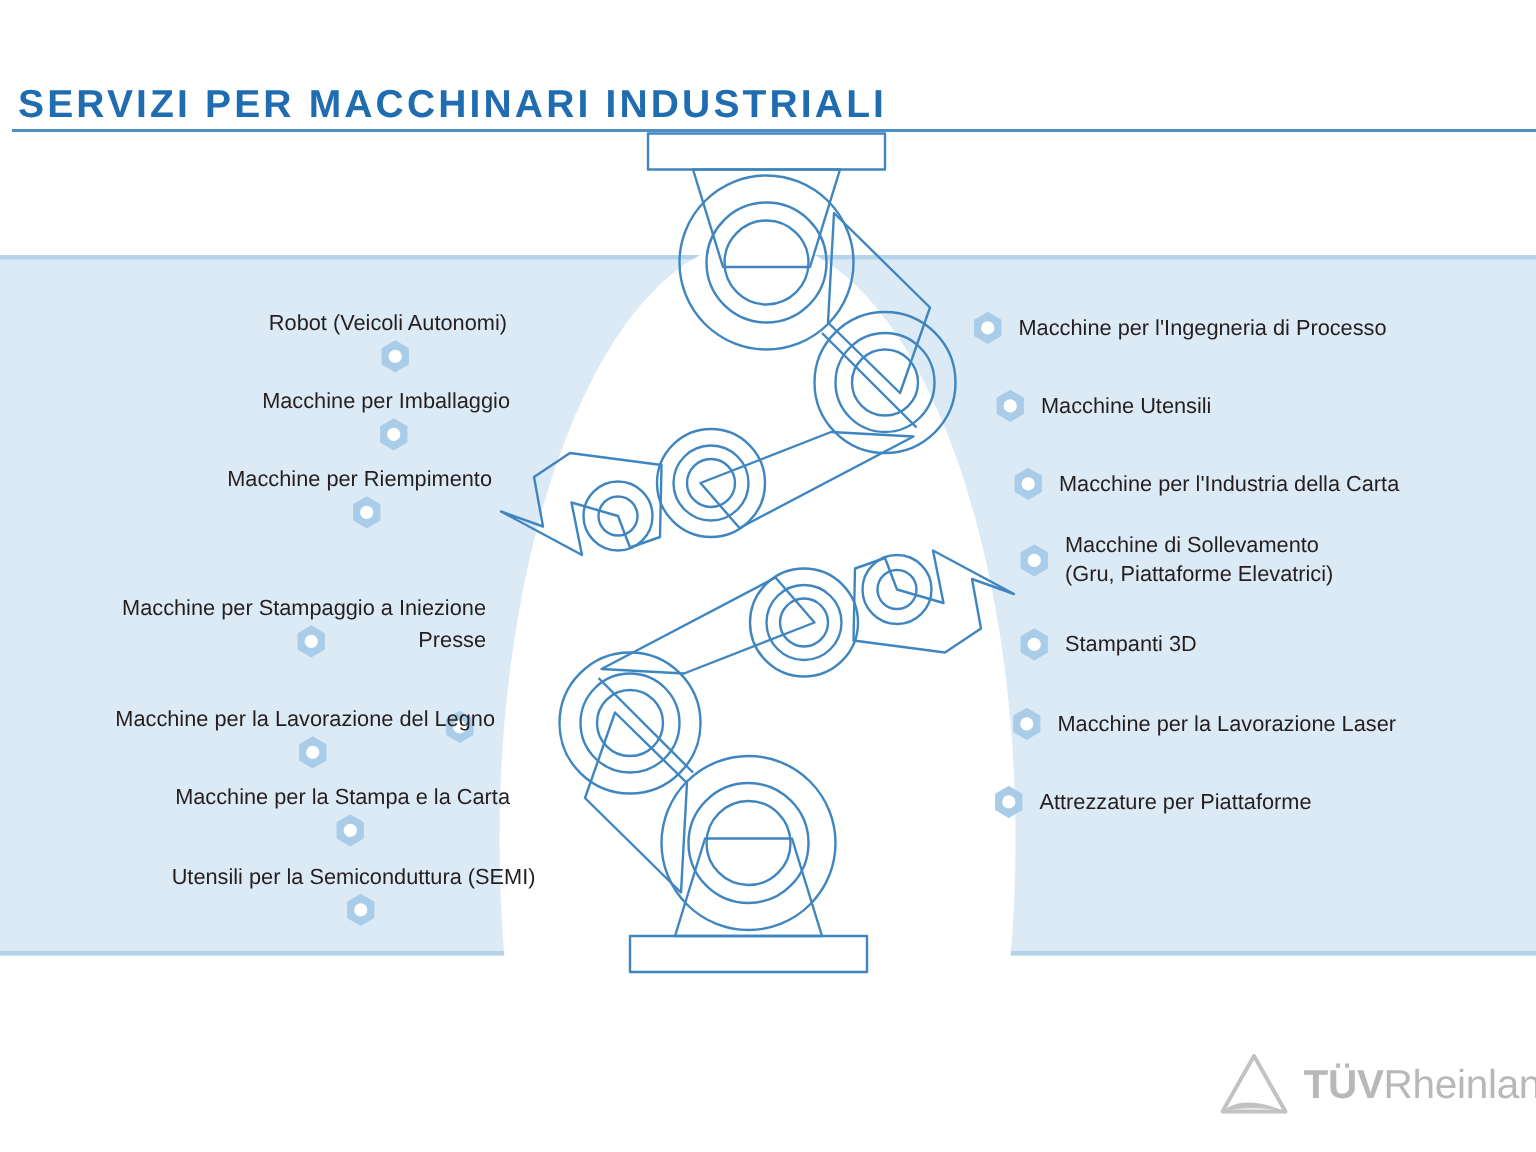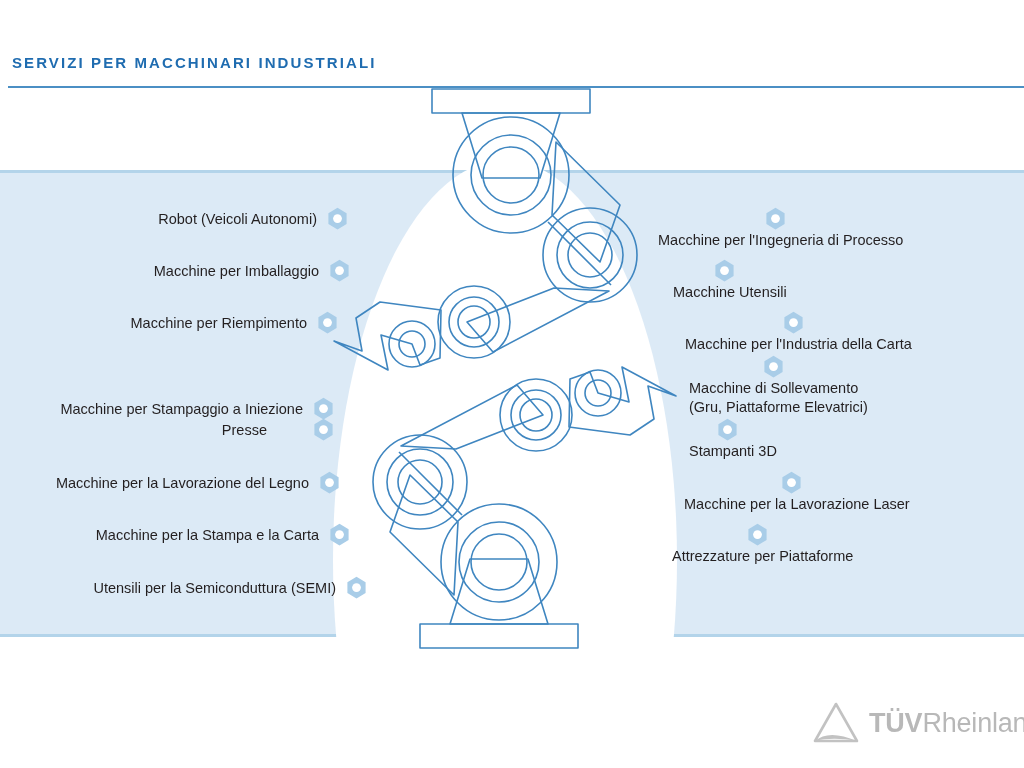--- a/index.html
+++ b/index.html
@@ -24,21 +24,21 @@
     position: absolute;
     left: 0;
     top: 0;
     width: 1024px;
     height: 90px;
   }
   #page-title {
     position: absolute;
     left: 12px;
     top: 54px;
-    font-size: 15px;
+    font-size: 26px;
     font-weight: bold;
     letter-spacing: 2.1px;
     color: #1f6cb0;
     white-space: nowrap;
   }
   #title-rule {
     position: absolute;
     left: 8px;
     top: 86px;
     width: 1016px;
@@ -72,24 +72,23 @@
     height: 768px;
     pointer-events: none;
   }
   .item {
     position: absolute;
     display: flex;
     align-items: center;
     pointer-events: auto;
   }
   .item-left {
-    flex-direction: row;
+    flex-direction: column;
   }
   .item-right {
-    flex-direction: column;
     justify-content: center;
   }
   .label {
     font-size: 14.5px;
     color: #231f20;
     line-height: 19px;
     white-space: pre-line;
   }
   .item-left .label {
     text-align: right;

